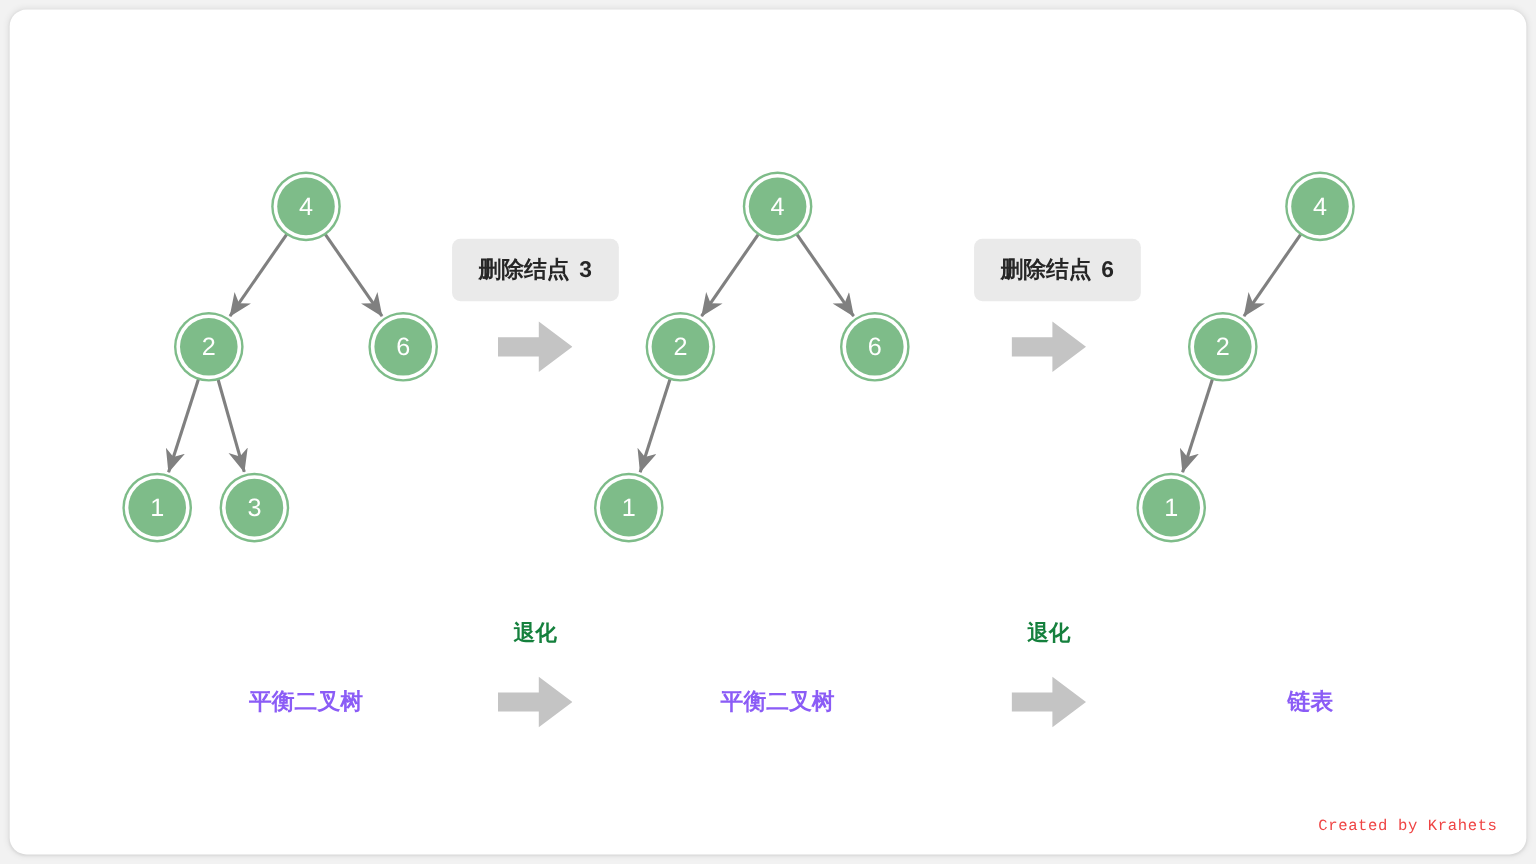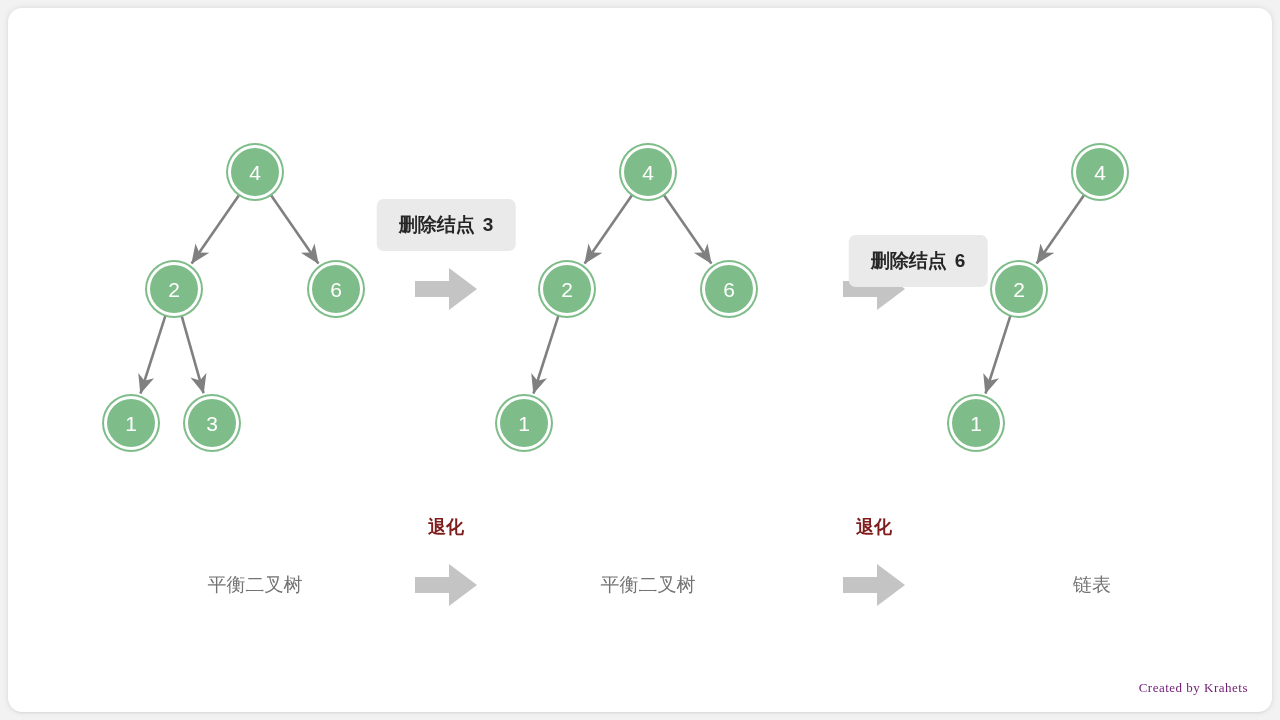--- a/index.html
+++ b/index.html
@@ -74,44 +74,44 @@
   .block-arrow {
     position: absolute;
     z-index: 2;
   }
 
   
   .cap {
     position: absolute;
     transform: translate(-50%, -50%);
     font-size: 19px;
-    font-weight: normal;
-    color: #737373;
+    font-weight: bold;
+    color: #8b5cf6;
     white-space: nowrap;
     z-index: 3;
   }
   .cap-sub {
     position: absolute;
     transform: translate(-50%, -50%);
     font-size: 18px;
     font-weight: bold;
-    color: #7f1d1d;
+    color: #15803d;
     white-space: nowrap;
     z-index: 3;
   }
 
   
   #credit {
     position: absolute;
     right: 24px;
     bottom: 16px;
-    font-family: Liberation Serif, serif;
+    font-family: Liberation Mono, monospace;
     font-size: 13px;
     letter-spacing: 0.5px;
-    color: #701a75;
+    color: #ef4444;
     z-index: 5;
   }
 
   svg.edges {
     position: absolute;
     left: 0;
     top: 0;
     width: 1264px;
     height: 704px;
     z-index: 1;
@@ -190,21 +190,21 @@
           </svg></div>
         <div class="block-arrow" style="left: 407px; top: 553px; width: 62px; height: 48px;"><svg viewBox="0 0 62 48" width="62" height="48">
             <path d="M0,16 L34,16 L34,3 L62,24 L34,45 L34,32 L0,32 Z" fill="#c4c4c4"></path>
           </svg></div>
         <div class="block-arrow" style="left: 835px; top: 553px; width: 62px; height: 48px;"><svg viewBox="0 0 62 48" width="62" height="48">
             <path d="M0,16 L34,16 L34,3 L62,24 L34,45 L34,32 L0,32 Z" fill="#c4c4c4"></path>
           </svg></div>
       </div>
     <div id="pills-layer">
         <div class="pill" style="left: 438px; top: 217px;"><span>删除结点</span><span class="num">3</span></div>
-        <div class="pill" style="left: 910px; top: 217px; margin-top: 36px;"><span>删除结点</span><span class="num">6</span></div>
+        <div class="pill" style="left: 873px; top: 217px;"><span>删除结点</span><span class="num">6</span></div>
       </div>
     <div id="captions-layer">
         <div class="cap" style="left: 247px; top: 577px;">平衡二叉树</div>
         <div class="cap" style="left: 640px; top: 577px;">平衡二叉树</div>
         <div class="cap" style="left: 1084px; top: 577px;">链表</div>
         <div class="cap-sub" style="left: 438px; top: 519px;">退化</div>
         <div class="cap-sub" style="left: 866px; top: 519px;">退化</div>
       </div>
 
     <div id="credit">Created by Krahets</div>

